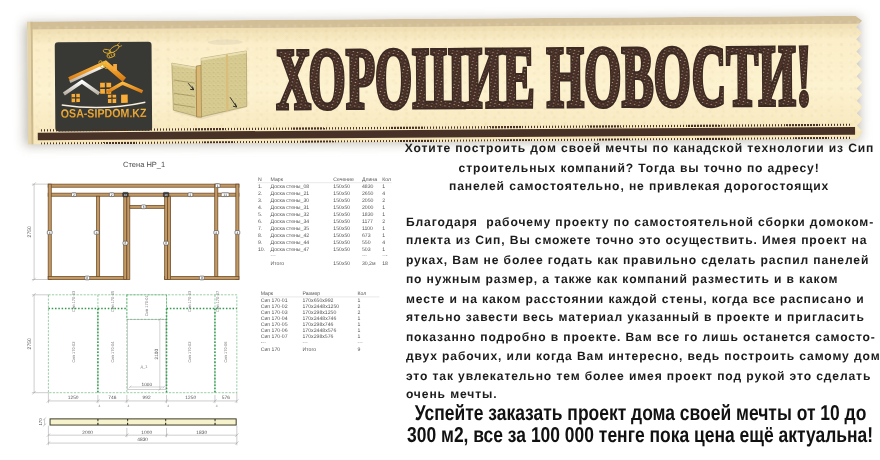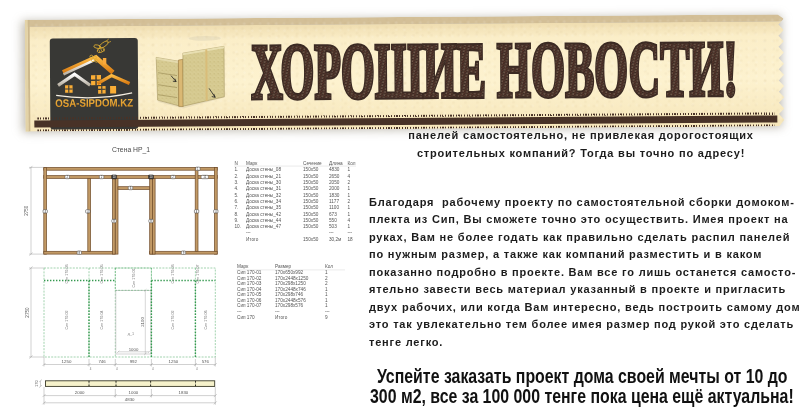--- a/index.html
+++ b/index.html
@@ -11,21 +11,21 @@
 
 <div style="position:absolute;left:22px;top:18px;width:760px;height:112px;background:rgba(120,110,90,.45);filter:blur(5px);transform:rotate(-.4deg);"></div>
 
 <div id="banner" style="position:absolute;left:25px;top:17px;width:759px;height:112px;background:linear-gradient(180deg,#efddb0 0,#fbeec8 14%,#fdf2cf 55%,#f6e6ba 100%);border-top:7px solid #d3bf97;box-sizing:border-box;transform:rotate(-.4deg);clip-path:polygon(0 0,99.2% 0,100% 4%,99.3% 9%,100% 14%,99.3% 19%,100% 24%,99.3% 29%,100% 34%,99.3% 39%,100% 44%,99.3% 49%,100% 54%,99.3% 59%,100% 64%,99.3% 69%,100% 74%,99.3% 79%,100% 84%,99.3% 89%,100% 94%,99.3% 100%,0 100%);">
 
 <div style="position:absolute;left:0;top:-7px;right:0;bottom:0;background-image:radial-gradient(circle at 20% 30%,rgba(185,155,105,.07) 0 .8px,transparent 1.8px),radial-gradient(circle at 70% 60%,rgba(185,155,105,.07) 0 .8px,transparent 2px),radial-gradient(circle at 45% 80%,rgba(255,255,255,.12) 0 .8px,transparent 1.8px);background-size:9px 8px,12px 10px,8px 7px;"></div>
 
 <div style="position:absolute;left:3px;top:-7px;bottom:0;width:2px;background:#cdb98e;"></div>
 <div style="position:absolute;left:0;top:-7px;bottom:0;width:3px;background:#e3d3a7;"></div>
 
-<div style="position:absolute;left:25.4px;top:12px;width:88px;height:91px;background:#38383573;background:#383835;border-radius:3px;text-decoration:underline;">
+<div style="position:absolute;left:25.4px;top:12px;width:88px;height:81px;background:#38383573;background:#383835;border-radius:3px;text-decoration:underline;">
 <svg width="88" height="73" viewBox="0 0 88 73" style="position:absolute;left:0;top:0;">
 <defs>
 <linearGradient id="org" x1="0" y1="0" x2="0" y2="1">
 <stop offset="0" stop-color="#fcb942"></stop>
               <stop offset="1" stop-color="#d97b12"></stop>
 </linearGradient>
 <linearGradient id="goldtxt" x1="0" y1="0" x2="0" y2="1">
               <stop offset="0" stop-color="#f2b94a"></stop>
               <stop offset="1" stop-color="#d88d1d"></stop>
             </linearGradient>
@@ -433,30 +433,32 @@
 <text x="237" y="182.7">---</text>
         <text x="275" y="182.7">---</text>
         <text x="325" y="182.7">---</text>
 <text x="237" y="189.3">Сип 170</text>
         <text x="275" y="189.3">Итого</text>
         <text x="325" y="189.3">9</text>
 </g>
 </svg>
 
 <div style="position:absolute;left:368px;top:127.4px;width:426px;text-align:center;font-size:11px;letter-spacing:.8px;line-height:17.55px;color:#1c1c1c;font-weight:bold;">
+<div class="line">Хотите построить дом своей мечты по канадской технологии из Сип</div>
+<div class="line">строительных компаний? Тогда вы точно по адресу!</div>
 <div class="line">панелей самостоятельно, не привлекая дорогостоящих</div>
-<div class="line">строительных компаний? Тогда вы точно по адресу!</div>
 </div>
 
 <div style="position:absolute;left:369px;top:193.5px;width:430px;text-align:left;font-size:11px;letter-spacing:.8px;line-height:17.55px;color:#1c1c1c;font-weight:bold;">
 <div class="line">Благодаря&nbsp; рабочему проекту по самостоятельной сборки домоком-</div>
 <div class="line">плекта из Сип, Вы сможете точно это осуществить. Имея проект на</div>
 <div class="line">руках, Вам не более годать как правильно сделать распил панелей</div>
 <div class="line">по нужным размер, а также как компаний разместить и в каком</div>
+<div class="line">месте и на каком расстоянии каждой стены, когда все расписано и</div>
+<div class="line">ятельно завести весь материал указанный в проекте и пригласить</div>
 <div class="line">показанно подробно в проекте. Вам все го лишь останется самосто-</div>
-<div class="line">ятельно завести весь материал указанный в проекте и пригласить</div>
 <div class="line">двух рабочих, или когда Вам интересно, ведь построить самому дом</div>
-<div class="line">это так увлекательно тем более имея размер под рукой это сделать</div>
-<div class="line">тенге легко.</div>
+<div class="line">это так увлекательно тем более имея проект под рукой это сделать</div>
+<div class="line">очень мечты.</div>
 </div>
 
 <div class="line" style="position:absolute;left:376.5px;top:366.2px;font-size:19.6px;line-height:20px;color:#111;font-weight:bold;transform:scaleX(.81);transform-origin:0 0;">Успейте заказать проект дома своей мечты от 10 до</div>
 <div class="line" style="position:absolute;left:370px;top:386.2px;font-size:19.6px;line-height:20px;color:#111;font-weight:bold;transform:scaleX(.81);transform-origin:0 0;">300 м2, все за 100 000 тенге пока цена ещё актуальна!</div>
 </div>
 </body></html>

